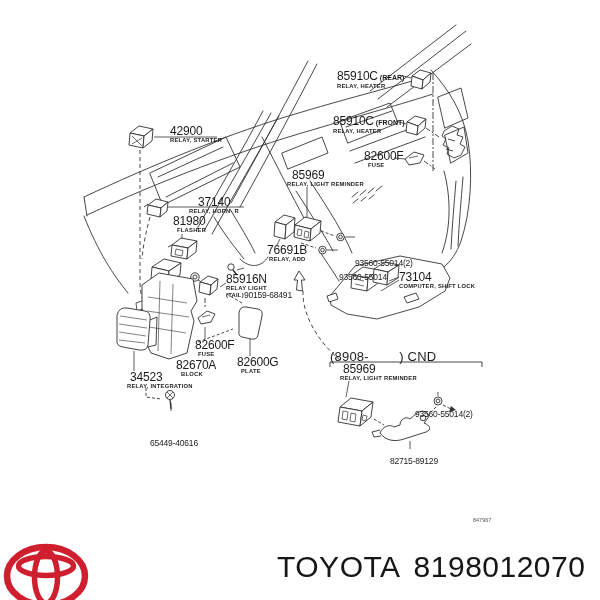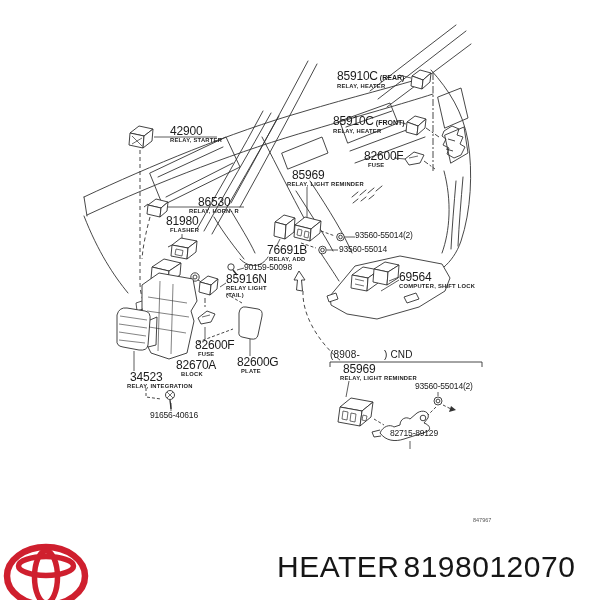--- a/index.html
+++ b/index.html
@@ -2,31 +2,31 @@
 <html><head>
 <meta charset="utf-8">
 <style>
   html,body{margin:0;padding:0;}
   body{width:600px;height:600px;overflow:hidden;background:#ffffff;
        font-family:"Liberation Sans",sans-serif;}
   .page{position:relative;width:600px;height:600px;background:#ffffff;}
   svg.art{position:absolute;left:0;top:0;}
   .co{position:absolute;color:#1b1b1b;line-height:1.02;}
   .pn{font-size:12px;letter-spacing:-0.2px;white-space:nowrap;color:#1b1b1b;}
-  .pn.md{font-size:8.5px;}
+  .pn.md{font-size:8.5px;margin-top:28px;}
   .sfx{font-size:7px;margin-left:2px;font-weight:bold;letter-spacing:0;}
   .sub{font-size:5.8px;font-weight:bold;letter-spacing:0.25px;white-space:nowrap;
        color:#222;margin-top:1px;}
   .ln{white-space:nowrap;}
-  .cnd{position:absolute;left:330px;top:349px;font-size:10px;white-space:pre;
+  .cnd{position:absolute;left:330px;top:349px;font-size:13px;white-space:pre;
        color:#1b1b1b;letter-spacing:0.2px;}
   .docnum{position:absolute;left:473px;top:517px;font-size:5.5px;color:#555;}
   .footer-title{position:absolute;left:277px;top:550px;font-size:30px;
        color:#161616;letter-spacing:0.5px;white-space:nowrap;}
-  .footer-title .num{margin-left:4px;}
+  .footer-title .num{margin-left:13px;}
   .logo-wrap{position:absolute;left:2px;top:536px;width:92px;height:64px;overflow:hidden;}
 </style>
 </head>
 <body>
 
 <div class="page">
 
   <svg class="art" width="600" height="535" viewBox="0 0 600 535">
 
     <g fill="none" stroke="#333" stroke-width="0.9" stroke-linecap="round" stroke-linejoin="round">
@@ -279,54 +279,54 @@
     <div class="pn">82600F</div>
     <div class="sub" style="padding-left:4px">FUSE</div>
   </div>
 
   <div class="co" style="left:287px;top:169px">
     <div class="pn" style="padding-left:5px">85969</div>
     <div class="sub">RELAY, LIGHT REMINDER</div>
   </div>
 
   <div class="co" style="left:189px;top:196px">
-    <div class="pn" style="padding-left:9px">86530</div>
+    <div class="pn" style="padding-left:9px">37140</div>
     <div class="sub">RELAY, HORN- R</div>
   </div>
 
-  <div class="co" style="left:166px;top:215px">
+  <div class="co" style="left:173px;top:215px">
     <div class="pn">81980</div>
     <div class="sub" style="padding-left:4px">FLASHER</div>
   </div>
 
   <div class="co" style="left:267px;top:244px">
     <div class="pn">76691B</div>
     <div class="sub" style="padding-left:2px">RELAY, ADD</div>
   </div>
 
   <div class="co" style="left:355px;top:231px">
     <div class="pn md">93560-55014(2)</div>
   </div>
 
   <div class="co" style="left:339px;top:245px">
     <div class="pn md">93560-55014</div>
   </div>
 
   <div class="co" style="left:244px;top:263px">
-    <div class="pn md">90159-50098</div>
+    <div class="pn md">90159-68491</div>
   </div>
 
   <div class="co" style="left:226px;top:273px">
     <div class="pn">85916N</div>
     <div class="sub">RELAY LIGHT</div>
     <div class="sub">(TAIL)</div>
   </div>
 
   <div class="co" style="left:399px;top:271px">
-    <div class="pn">69564</div>
+    <div class="pn">73104</div>
     <div class="sub">COMPUTER, SHIFT LOCK</div>
   </div>
 
   <div class="co" style="left:195px;top:339px">
     <div class="pn">82600F</div>
     <div class="sub" style="padding-left:3px">FUSE</div>
   </div>
 
   <div class="co" style="left:176px;top:359px">
     <div class="pn">82670A</div>
@@ -337,21 +337,21 @@
     <div class="pn">82600G</div>
     <div class="sub" style="padding-left:4px">PLATE</div>
   </div>
 
   <div class="co" style="left:127px;top:371px">
     <div class="pn" style="padding-left:3px">34523</div>
     <div class="sub">RELAY, INTEGRATION</div>
   </div>
 
   <div class="co" style="left:150px;top:411px">
-    <div class="pn md">91656-40616</div>
+    <div class="pn md">65449-40616</div>
   </div>
 
   <div class="cnd">(8908-        ) CND</div>
 
   <div class="co" style="left:340px;top:363px">
     <div class="pn" style="padding-left:3px">85969</div>
     <div class="sub">RELAY, LIGHT REMINDER</div>
   </div>
 
   <div class="co" style="left:415px;top:382px">
@@ -366,16 +366,16 @@
 
   <div class="logo-wrap">
     <svg width="92" height="64" viewBox="0 0 92 64">
       <ellipse cx="44" cy="40" rx="39" ry="29" fill="none" stroke="#cf1f2e" stroke-width="6.5"></ellipse>
       <ellipse cx="44" cy="41" rx="11.5" ry="26" fill="none" stroke="#cf1f2e" stroke-width="5.5"></ellipse>
       <ellipse cx="44" cy="30" rx="27.5" ry="9.5" fill="none" stroke="#cf1f2e" stroke-width="5.5"></ellipse>
     </svg>
   </div>
 
   <div class="footer-title">
-    <span>HEATER</span><span class="num">8198012070</span>
+    <span>TOYOTA</span><span class="num">8198012070</span>
   </div>
 
 </div>
 
 </body></html>

